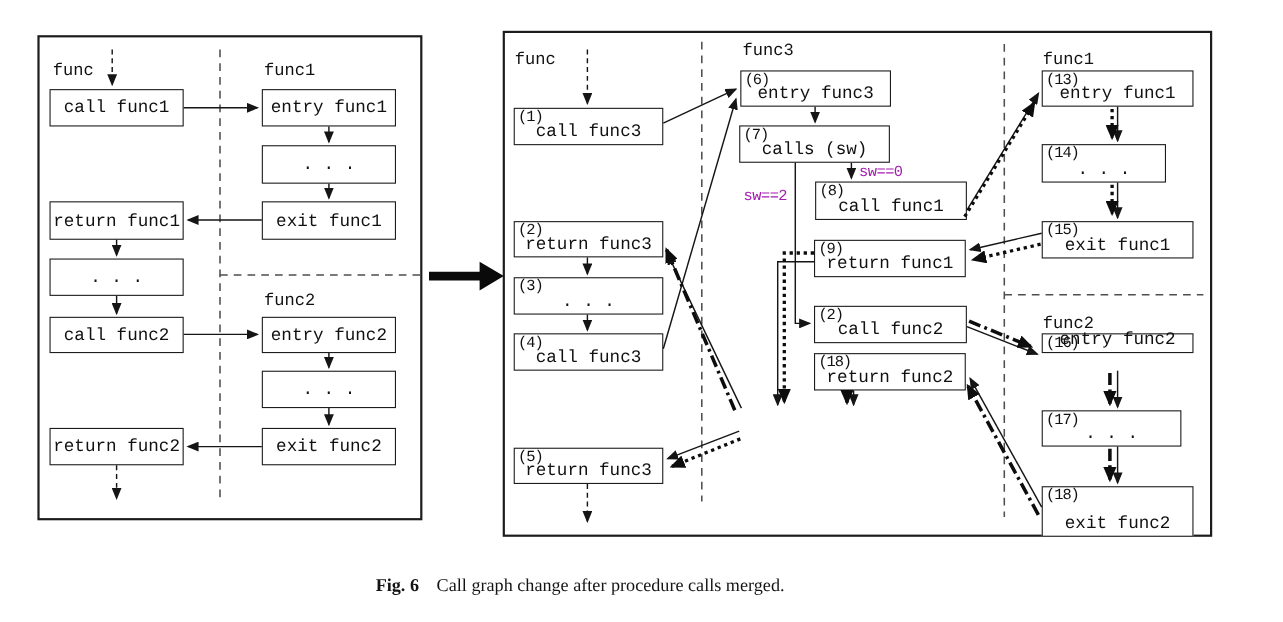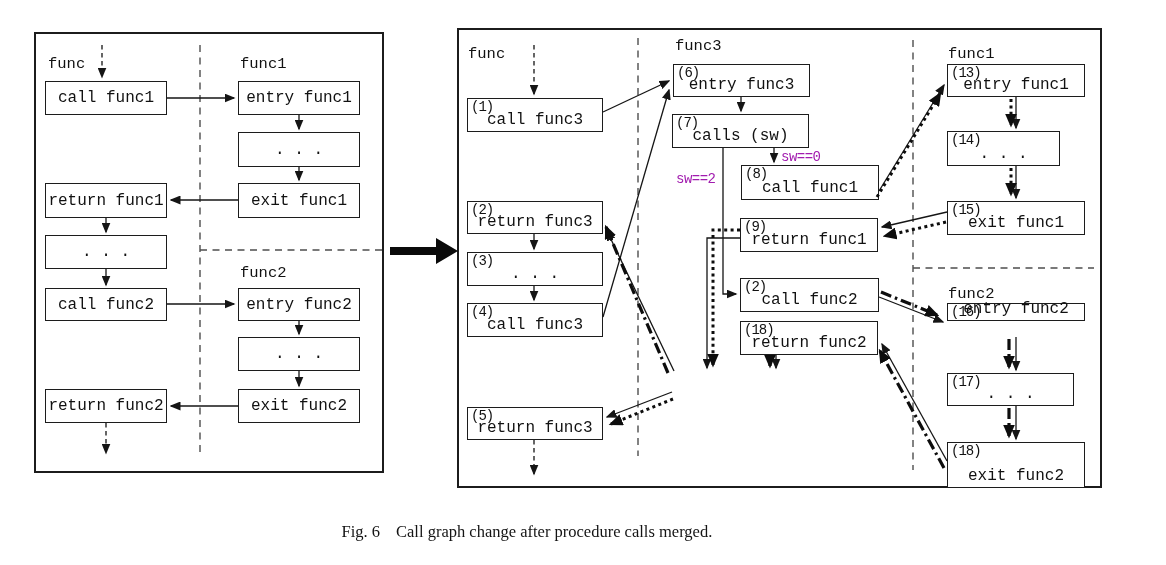--- a/index.html
+++ b/index.html
@@ -26,21 +26,21 @@
   #edges { position:absolute; left:0; top:0; pointer-events:none; }
   .e  { stroke:#151515; stroke-width:1.3; fill:none; }
   .ed { stroke:#151515; stroke-width:1.3; fill:none; stroke-dasharray:4.5,3.5; }
   .pd { stroke:#0d0d0d; stroke-width:3;   fill:none; stroke-dasharray:3,3.4; }
   .pc { stroke:#0d0d0d; stroke-width:3.2; fill:none; stroke-dasharray:11,4,2.5,4; }
   .dv { stroke:#4e4e4e; stroke-width:1.4; fill:none; stroke-dasharray:7,5.5; }
   .caption {
     position:absolute; left:325px; top:502px; color:#141414;
     font-family:"Liberation Serif","DejaVu Serif",serif; font-size:16.5px; white-space:pre;
   }
-  .caption .tag { font-weight:normal; margin-right:16px; }
+  .caption .tag { font-weight:bold; margin-right:16px; }
 </style>
 </head>
 <body>
 
 <div id="stage">
 
   <div class="panel" style="left:34px;top:32px;width:350px;height:441px"></div>
   <div class="panel" style="left:457px;top:28px;width:645px;height:460px"></div>
 
   <div class="flabel" style="left:48px;top:57px">func</div>

